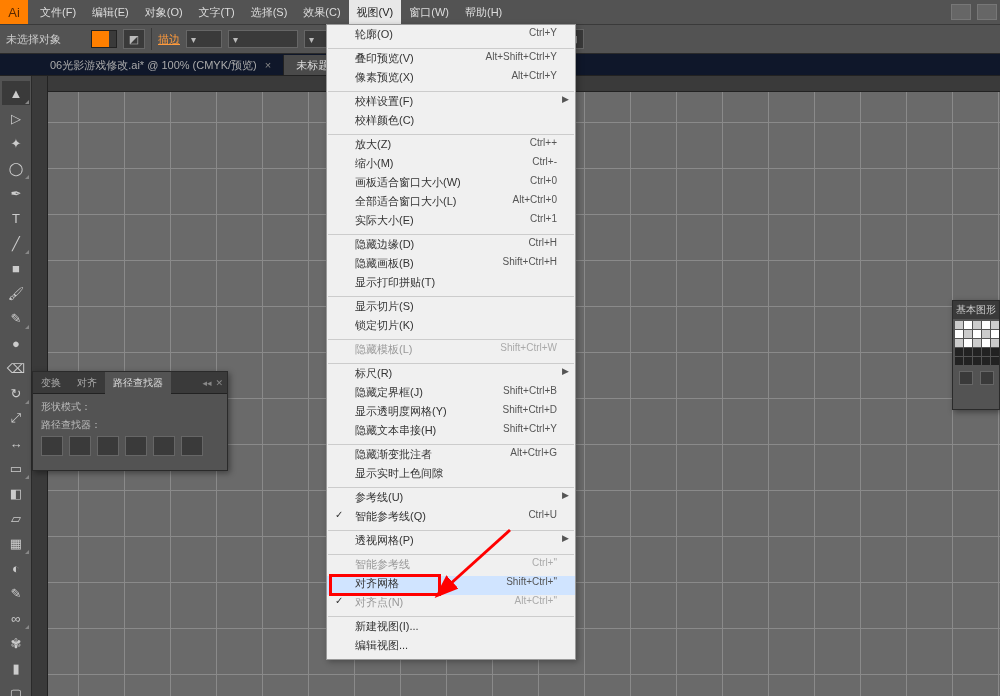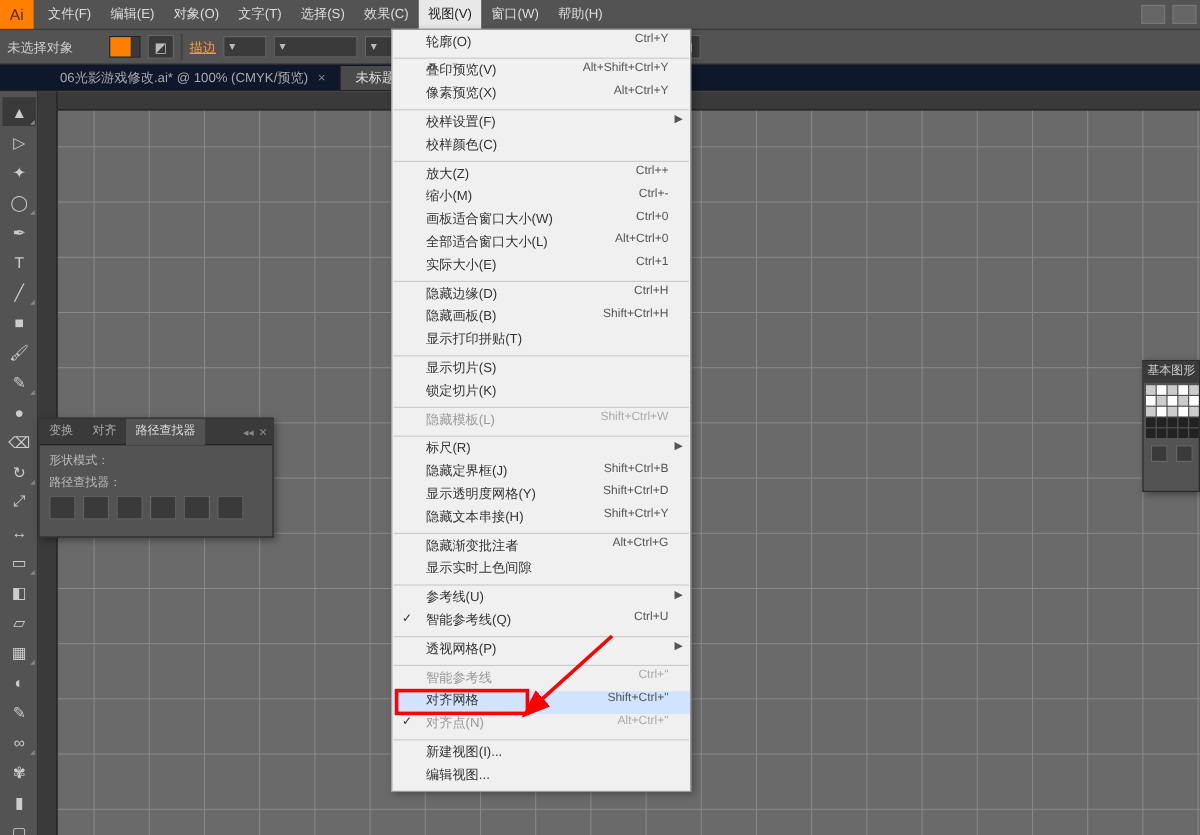--- a/index.html
+++ b/index.html
@@ -56,21 +56,21 @@
 .dropdown .item .sub { position: absolute; right: 6px; font-size: 9px; color: #555; }
 .dropdown .sep { height: 1px; background: #ccc; margin: 2px 1px; }
 .dropdown .redbox { position: absolute; border: 3px solid #ff0000; pointer-events: none; }
 
 
 .arrow { position: absolute; z-index: 101; pointer-events: none; }
 .arrow svg { overflow: visible; }
 
 
 .panel { position: absolute; background: #535353; border: 1px solid #2a2a2a; box-shadow: 2px 2px 6px rgba(0,0,0,0.4); color: #ccc; font-size: 11px; }
-.pathfinder { left: 32px; top: 348px; width: 196px; }
+.pathfinder { left: 32px; top: 371px; width: 196px; }
 .panel .tabs { height: 22px; background: #3a3a3a; display: flex; align-items: center; border-bottom: 1px solid #222; }
 .panel .tabs .ptab { padding: 0 8px; height: 22px; line-height: 22px; color: #aaa; font-size: 10px; }
 .panel .tabs .ptab.active { background: #535353; color: #ddd; }
 .panel .tabs .ctrls { margin-left: auto; display: flex; gap: 4px; padding-right: 4px; color: #888; font-size: 9px; }
 .panel .body { padding: 6px 8px; }
 .panel .body .group-label { font-size: 10px; color: #bbb; margin-bottom: 4px; }
 .panel .body .icon-row { display: flex; gap: 6px; margin-bottom: 8px; align-items: center; }
 .panel .body .pf-icon { width: 22px; height: 20px; background: #3a3a3a; border: 1px solid #666; }
 .panel .body .expand-btn { height: 18px; padding: 0 10px; background: #3a3a3a; border: 1px solid #666; color: #888; font-size: 10px; margin-left: auto; }
 

